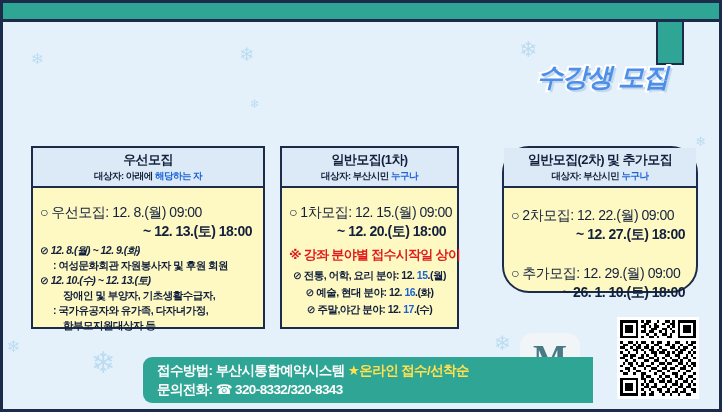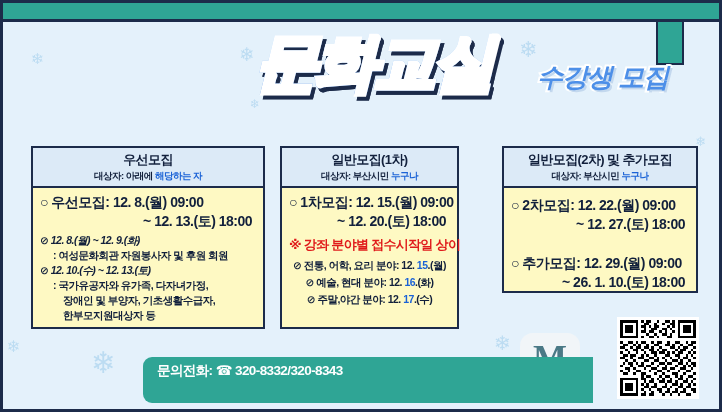--- a/index.html
+++ b/index.html
@@ -95,36 +95,36 @@
   }
   .bhead .t2{
     display:block;
     font-size:9.5px; font-weight:bold; color:#12203c; letter-spacing:-.5px;
     margin-top:1px;
   }
   .bhead .t2 .hl{ color:#1a62d6; }
   .bbody{ padding:6px 7px 4px; }
 
   .line{ white-space:nowrap; letter-spacing:-.5px; color:#12203c; }
-  .l-main{ font-size:14px; font-weight:bold; margin-bottom:1px; }
+  .l-main{ font-size:14px; font-weight:normal; margin-bottom:1px;margin-top:10px; }
   .l-main2{ font-size:14px; font-weight:bold; text-align:right; padding-right:4px; margin-bottom:3px; }
   .l-sub{ font-size:10.5px; font-weight:bold; margin-bottom:1px;font-style:italic; }
   .l-desc{ font-size:10.5px; font-weight:bold; padding-left:13px; margin-bottom:1px; }
   .l-desc.ind{ padding-left:23px; }
   .l-red{
     font-size:13px; font-weight:bold; color:#e01b1b;
     letter-spacing:-.7px; margin:5px 0 5px; white-space:nowrap;
   }
   .l-item{ font-size:10.5px; font-weight:bold; margin-bottom:3px; white-space:nowrap;text-align:center; }
   .bl{ color:#1a62d6; }
   .mark{ font-weight:bold; }
 
   #box1{ left:28px; top:143px; width:234px; height:183px; }
   #box2{ left:277px; top:143px; width:179px; height:183px; }
-  #box3{ left:499px; top:143px; width:196px; height:147px; }
+  #box3{ left:499px; top:143px; width:196px; height:147px;border-radius:27px; }
 
   
   .footer{
     position:absolute; left:140px; top:354px; width:450px; height:46px;
     background:#2fa595;
     border-radius:9px 0 0 9px;
     padding:4px 0 0 14px;
   }
   .footer .frow{
     font-size:13.5px; font-weight:bold; color:#ffffff;
@@ -174,37 +174,36 @@
   <span class="snow" style="left:236px;top:42px;font-size:19px;">❄</span>
   <span class="snow" style="left:247px;top:95px;font-size:12px;">❄</span>
   <span class="snow" style="left:516px;top:36px;font-size:22px;">❄</span>
   <span class="snow" style="left:654px;top:64px;font-size:10px;">❄</span>
   <span class="snow" style="left:88px;top:345px;font-size:30px;">❄</span>
   <span class="snow" style="left:4px;top:336px;font-size:16px;">❄</span>
   <span class="snow" style="left:491px;top:330px;font-size:20px;">❄</span>
   <span class="snow" style="left:692px;top:132px;font-size:13px;">❄</span>
 
   <div class="hdr">
-    <div class="title-main">문화교실</div>
     <div class="title-right">수강생 모집</div>
   </div>
 
   <div class="box" id="box1">
     <div class="bhead">
       <span class="t1">우선모집</span>
       <span class="t2"><span>대상자: 아래에 </span><span class="hl">해당하는 자</span></span>
     </div>
     <div class="bbody">
       <div class="line l-main">○ 우선모집: 12. 8.(월) 09:00</div>
       <div class="line l-main2">~ 12. 13.(토) 18:00</div>
       <div class="line l-sub"><span class="mark">⊘</span> <span>12. 8.(월) ~ 12. 9.(화)</span></div>
       <div class="line l-desc">: 여성문화회관 자원봉사자 및 후원 회원</div>
       <div class="line l-sub"><span class="mark">⊘</span> <span>12. 10.(수) ~ 12. 13.(토)</span></div>
+      <div class="line l-desc ind">장애인 및 부양자, 기초생활수급자,</div>
       <div class="line l-desc">: 국가유공자와 유가족, 다자녀가정,</div>
-      <div class="line l-desc ind">장애인 및 부양자, 기초생활수급자,</div>
       <div class="line l-desc ind">한부모지원대상자 등</div>
     </div>
   </div>
 
   <div class="box" id="box2">
     <div class="bhead">
       <span class="t1">일반모집(1차)</span>
       <span class="t2"><span>대상자: 부산시민 </span><span class="hl">누구나</span></span>
     </div>
     <div class="bbody">
@@ -230,20 +229,21 @@
     </div>
   </div>
 
   <div class="mlogo">
     <div class="mtxt">M</div>
   </div>
   <div class="mtail"></div>
   <div class="goodnews">good news</div>
 
   <div class="footer">
+    <div class="frow"><span>접수방법: 부산시통합예약시스템 </span><span class="hl">★</span><span class="hl">온라인 접수/선착순</span></div>
     <div class="frow">문의전화: ☎ 320-8332/320-8343</div>
   </div>
 
   <div class="qr">
     <svg width="76" height="76" viewBox="0 0 29 29" shape-rendering="crispEdges">
       <rect width="29" height="29" fill="#fff"></rect>
       <g fill="#000">
         <rect x="0" y="0" width="7" height="1"></rect>
           <rect x="0" y="6" width="7" height="1"></rect>
         <rect x="0" y="0" width="1" height="7"></rect>

